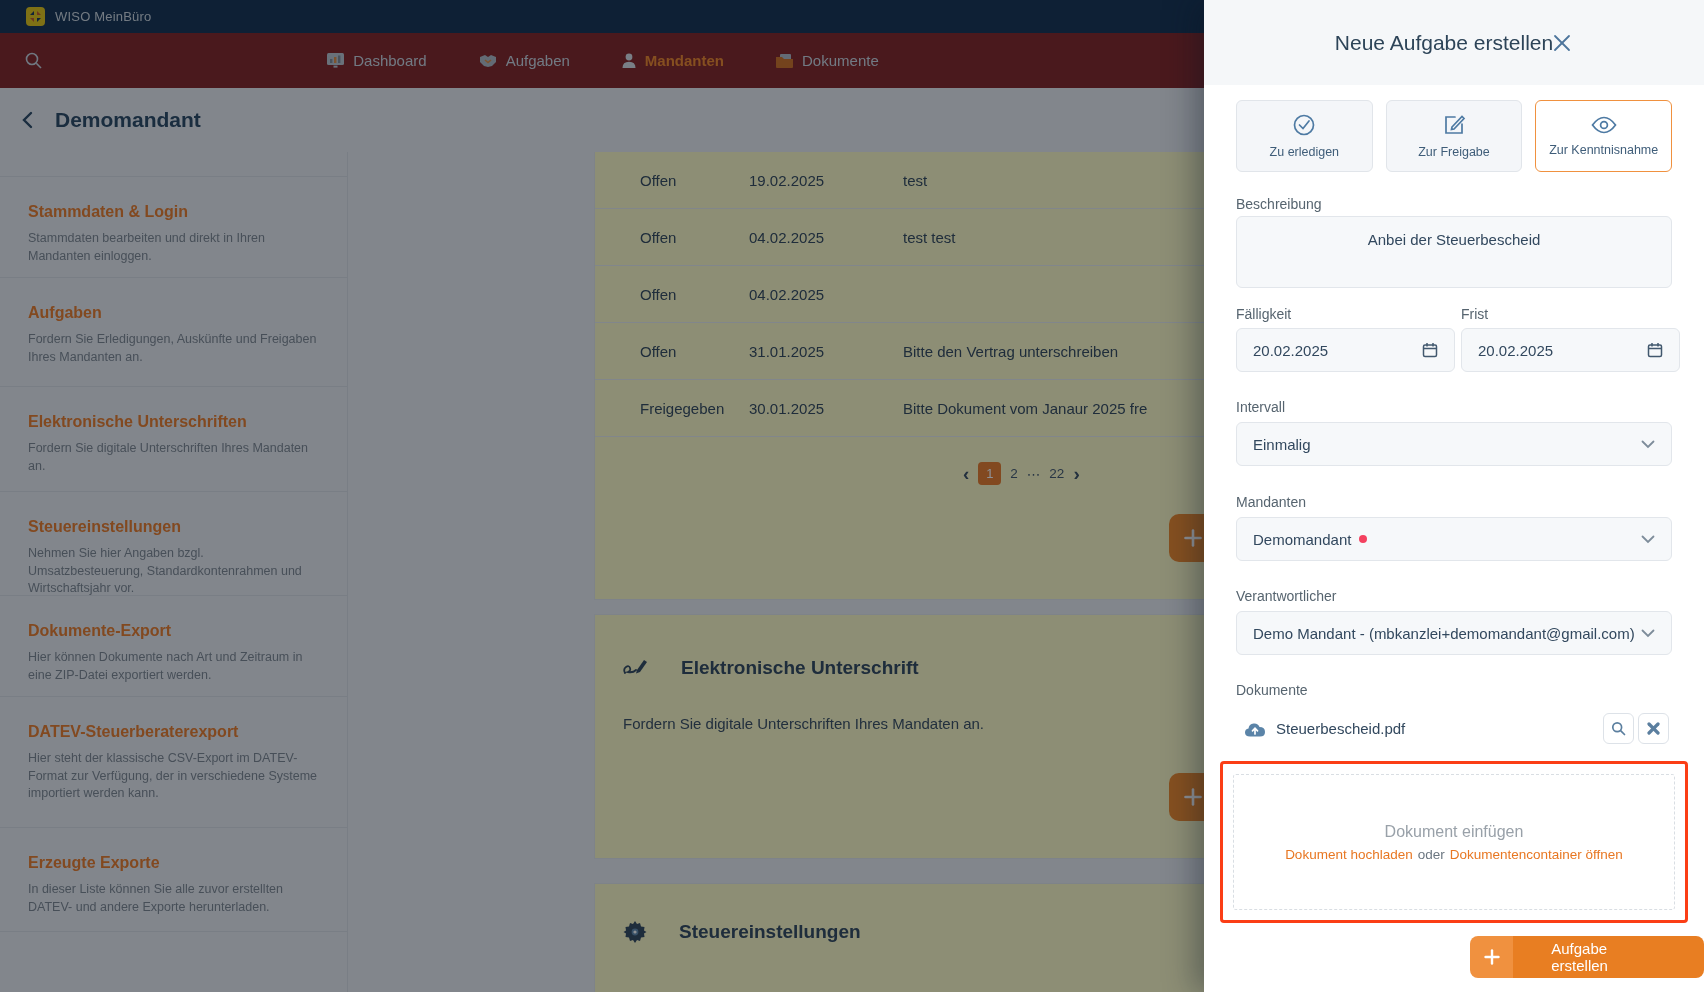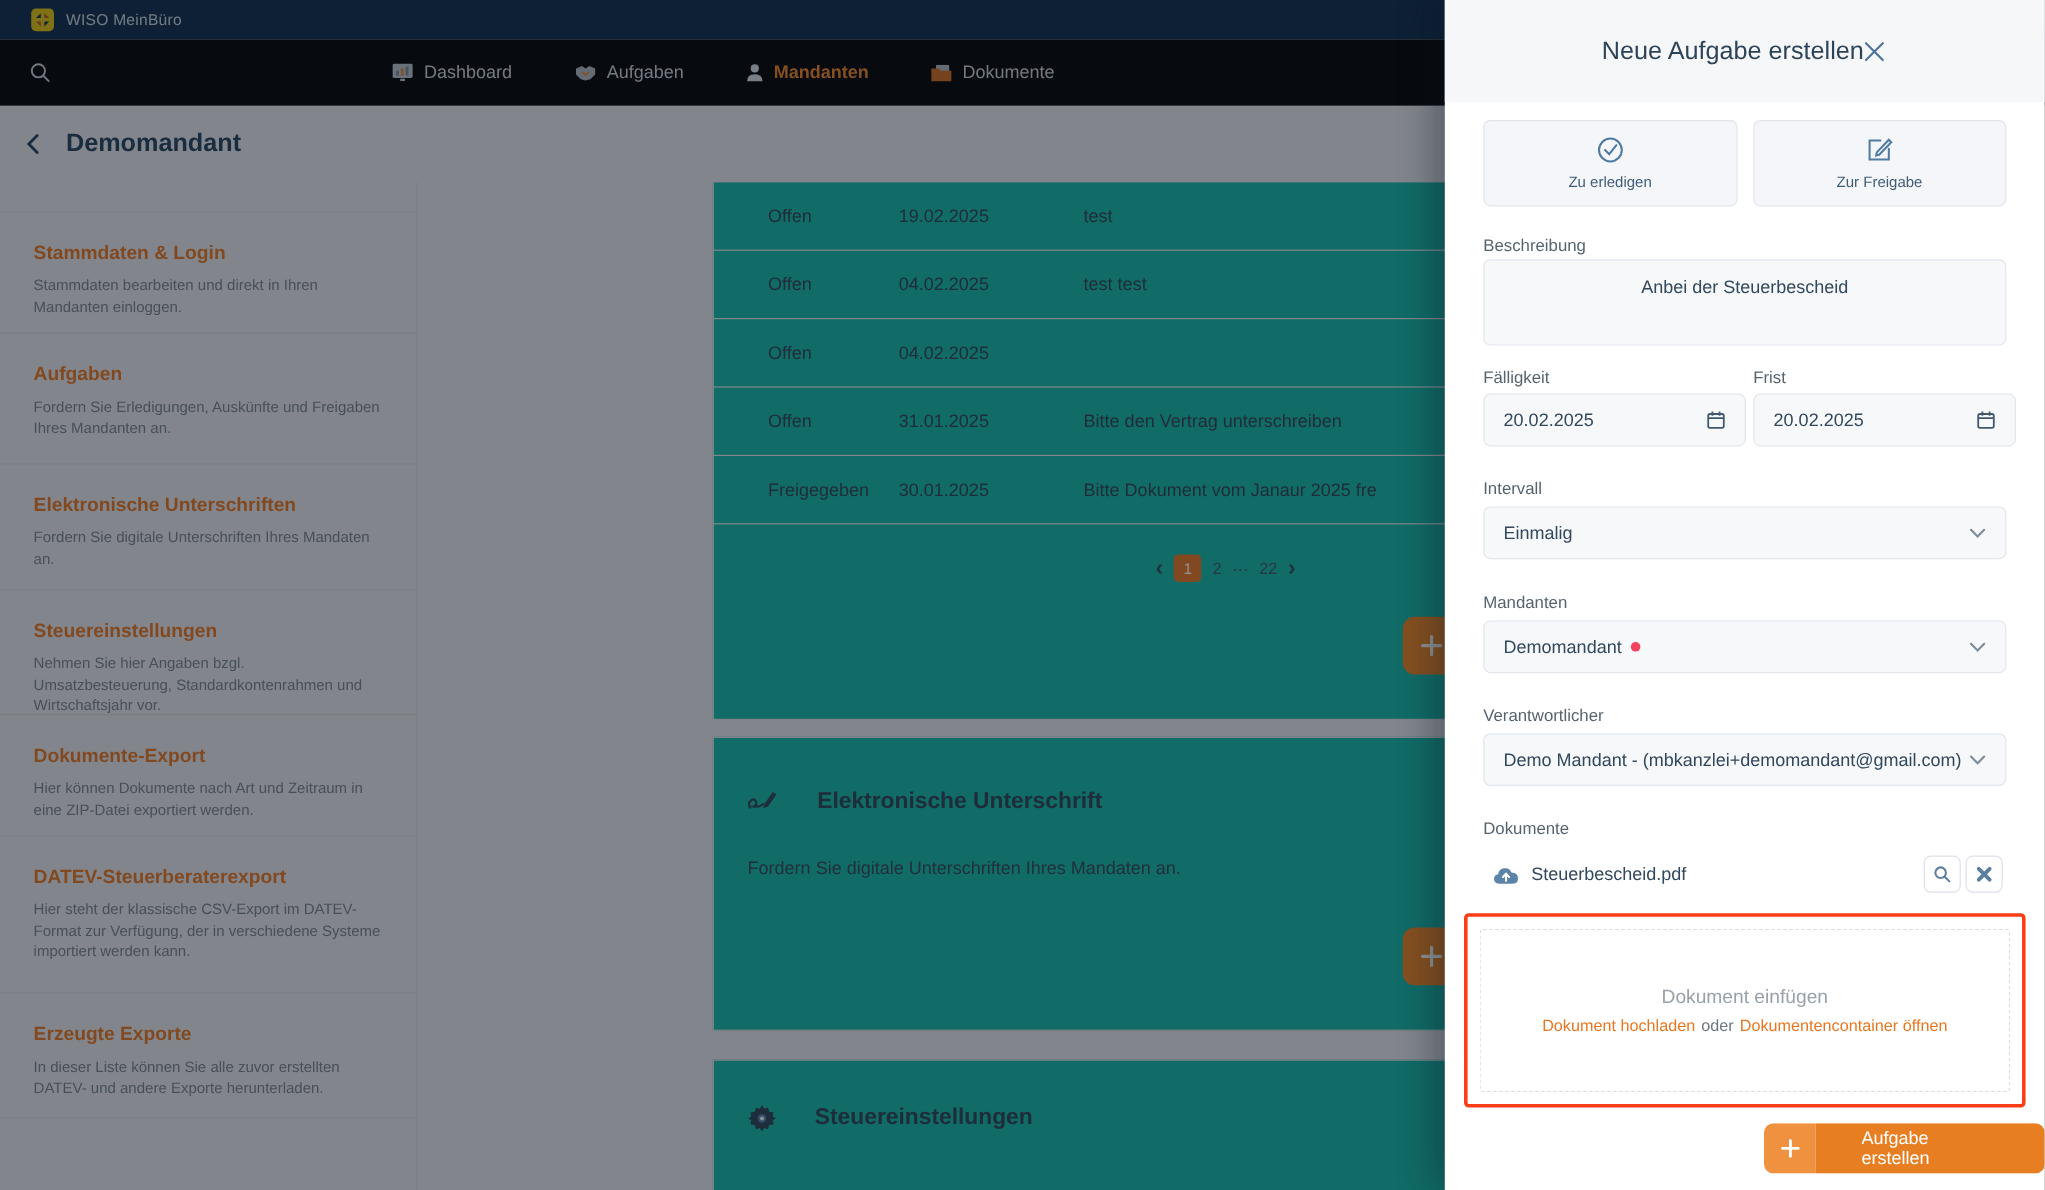--- a/index.html
+++ b/index.html
@@ -5,42 +5,42 @@
   * { margin:0; padding:0; box-sizing:border-box; }
   html,body { width:1704px; height:992px; overflow:hidden; }
   body { font-family:"Liberation Sans", sans-serif; position:relative; background:#e9ebee; }
 
   
   .topbar { position:absolute; left:0; top:0; width:100%; height:33px; background:#0e2b4b;
             display:flex; align-items:center; padding-left:26px; z-index:5; }
   .logo { width:19px; height:19px; border-radius:4px; background:#e2c20e; display:flex;
           align-items:center; justify-content:center; margin-right:10px; }
   .appname { color:#ccd4db; font-size:13px; letter-spacing:.2px; }
-  .navbar { position:absolute; left:0; top:33px; width:100%; height:55px; background:#000000; z-index:5; }
+  .navbar { position:absolute; left:0; top:33px; width:100%; height:55px; background:#7f1d1d; z-index:5; }
   .search-wrap { position:absolute; left:24px; top:18px; }
   .nav-center { position:absolute; left:0; top:0; width:1206px; height:55px; display:flex;
                 align-items:center; justify-content:center; gap:52px; }
   .nav-item { display:flex; align-items:center; gap:9px; color:#c9d3dd; font-size:15px; cursor:pointer; }
   .nav-item.active { color:#ef8222; font-weight:bold; }
 
   
   .pagehead { position:absolute; left:0; top:88px; width:100%; height:64px; display:flex;
               align-items:center; padding-left:22px; z-index:4; }
   .back { margin-right:22px; display:flex; align-items:center; }
   .page-title { font-size:21px; font-weight:bold; color:#24425e; }
 
   
   .sidebar { position:absolute; left:0; top:152px; bottom:0; width:348px; border-right:1px solid #d7dbe0; z-index:3; }
   .side-card { border-bottom:1px solid #d7dbe0; padding:26px 28px 0 28px; }
   .side-card:first-child { border-top:1px solid #d7dbe0; margin-top:24px; }
   .side-title { color:#e87722; font-size:16px; font-weight:bold; margin-bottom:9px; }
   .side-desc { color:#7a838d; font-size:12.5px; line-height:17.5px; max-width:292px; }
 
   
-  .card { position:absolute; background:#14b8a6; border:1px solid #e0e4e8; z-index:3; }
+  .card { position:absolute; background:#fef9c3; border:1px solid #e0e4e8; z-index:3; }
   .table-card { left:594px; top:152px; width:770px; height:448px; border-top:none; }
   .trow { height:57px; display:flex; align-items:center; border-bottom:1px solid #e7eaed;
           font-size:15px; color:#2e4356; }
   .trow .c-status { width:154px; padding-left:45px; flex:none; }
   .trow .c-date { width:154px; flex:none; }
   .trow .c-text { flex:1; white-space:nowrap; overflow:hidden; }
   .pagination { position:absolute; left:368px; top:310px; display:flex; align-items:center; gap:9px;
                 color:#3f5468; font-size:13.5px; }
   .pg-chev { font-size:19px; color:#35495c; line-height:1; cursor:pointer; font-weight:bold; }
   .pg-cur { width:23px; height:23px; background:#e87722; color:#fff; border-radius:4px;
@@ -306,20 +306,29 @@
       </div>
       <div class="type-btn">
         <span>
           <svg width="24" height="24" viewBox="0 0 24 24" fill="none" stroke="#4e7aa3" stroke-width="1.7" stroke-linecap="round">
               <path d="M13 4 H4 V20 H20 V11"></path>
               <path d="M10 14 L20 3.5 L22 5.5 L12 16 L9.5 16.5 Z"></path>
             </svg>
         </span>
         <span class="type-label">Zur Freigabe</span>
       </div>
+      <div class="type-btn sel">
+        <span>
+          <svg width="26" height="20" viewBox="0 0 26 20" fill="none" stroke="#4e7aa3" stroke-width="1.7">
+              <path d="M1.5 10 Q7 2.5 13 2.5 Q19 2.5 24.5 10 Q19 17.5 13 17.5 Q7 17.5 1.5 10 Z"></path>
+              <circle cx="13" cy="10" r="3.4"></circle>
+            </svg>
+        </span>
+        <span class="type-label">Zur Kenntnisnahme</span>
+      </div>
     </div>
 
     <div class="abs f-label" style="left:32px; top:111px;">Beschreibung</div>
     <div class="abs input textarea">
       <span>Anbei der Steuerbescheid</span>
     </div>
 
     <div class="abs f-label" style="left:32px; top:221px;">Fälligkeit</div>
     <div class="abs input date-input" style="left:32px; top:243px;">
       <span>20.02.2025</span>

